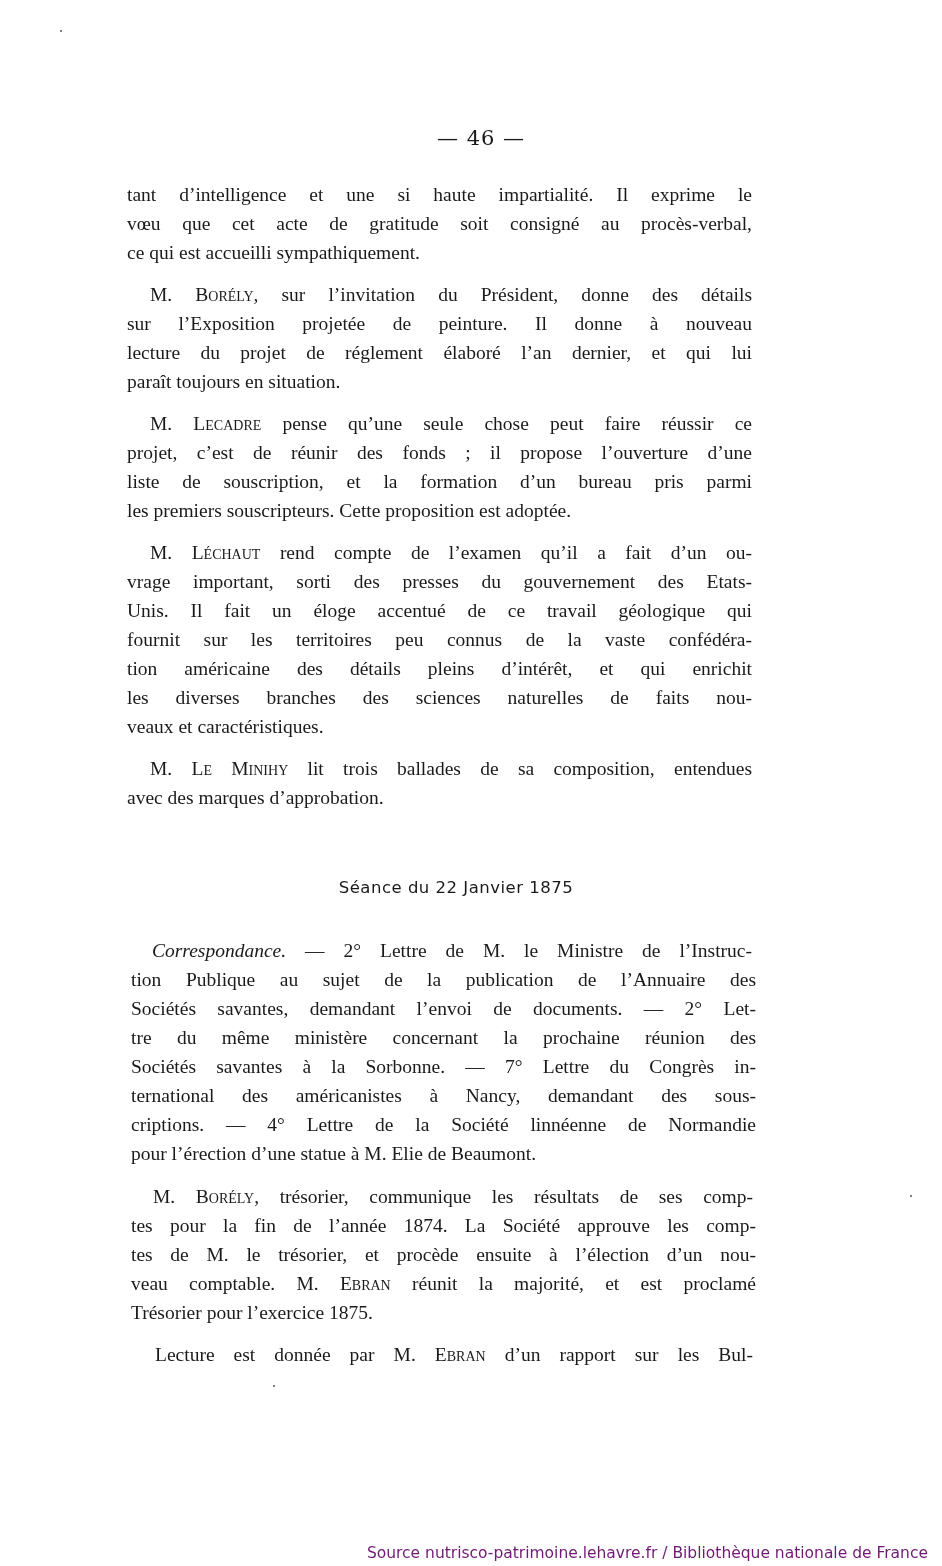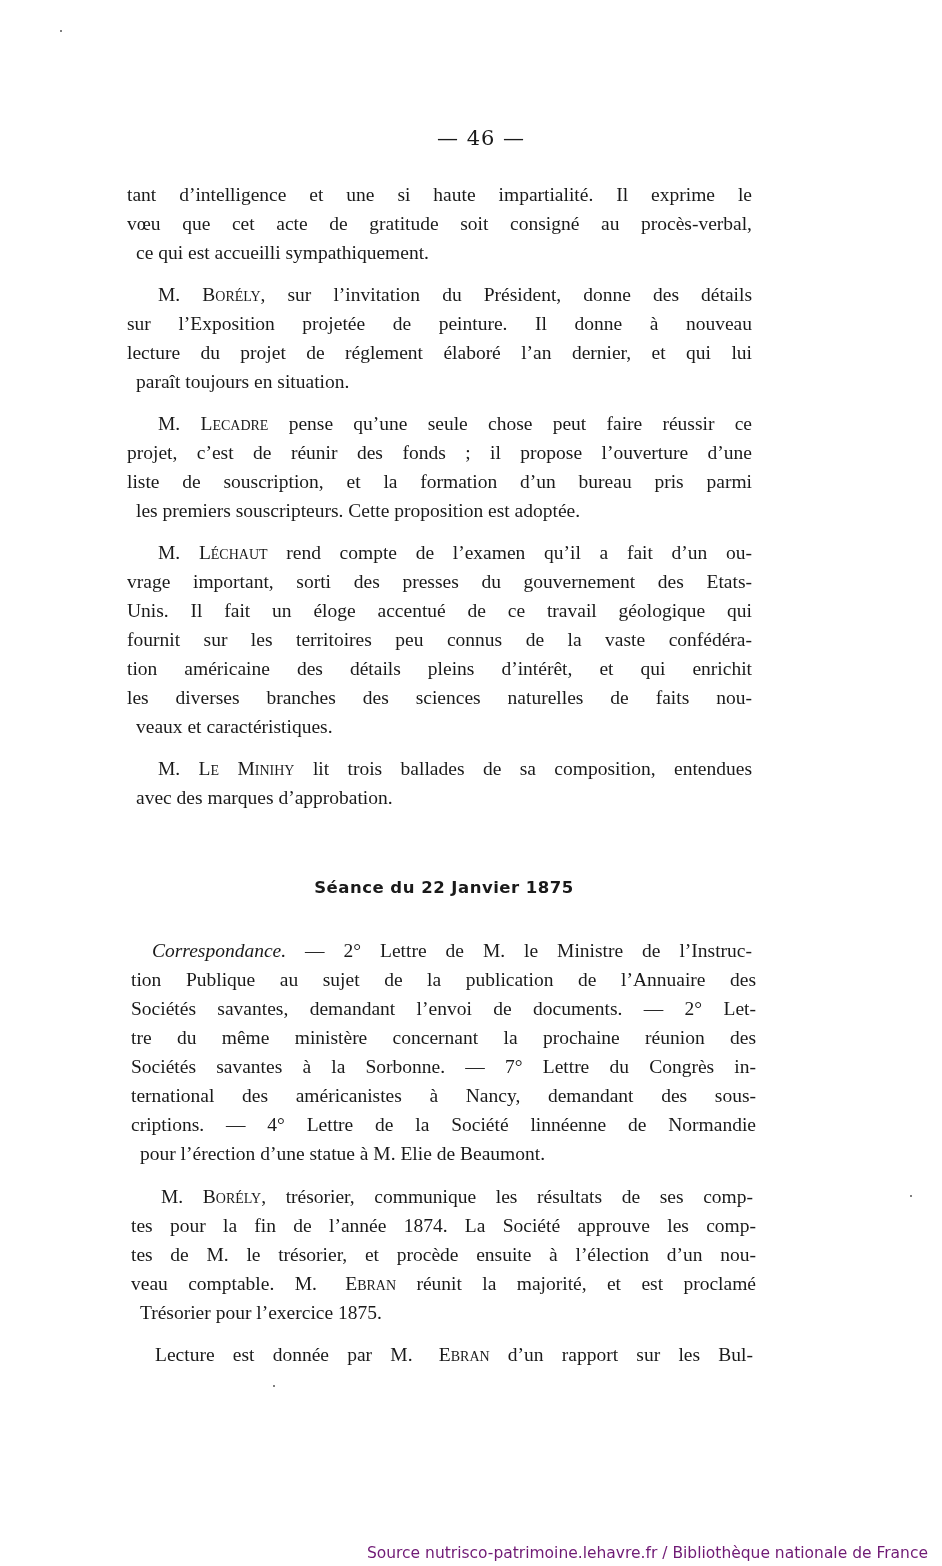--- a/index.html
+++ b/index.html
@@ -2,25 +2,25 @@
 <html><head>
 <meta charset="utf-8">
 <style>
   html, body { margin: 0; padding: 0; background: #ffffff; }
   body { width: 942px; height: 1566px; position: relative; overflow: hidden;
          font-family: "DejaVu Serif", "Liberation Serif", serif; color: #1a1a1a; }
   .page-number { position: absolute; top: 126px; left: 0; width: 942px; text-align: center;
                  font-size: 21px; letter-spacing: 1px; padding-left: 10px; }
   .line { position: absolute; left: 127px; width: 625px; font-size: 19.5px; line-height: 29px;
           white-space: nowrap; text-align: justify; text-align-last: justify; font-family: Liberation Serif, serif; }
-  .line.last { text-align-last: left; margin-left: 9px; }
+  .line.last { text-align-last: left; }
   .line.indent { left: 150px; width: 602px; }
-  .sc { font-variant: small-caps; margin-left: 8px; }
-  .heading { position: absolute; top: 878px; left: 0; width: 888px; text-align: center;
-             font-family: "DejaVu Sans", "Liberation Sans", sans-serif; font-weight: bold;
+  .sc { font-variant: small-caps; }
+  .heading { position: absolute; top: 878px; left: 12px; width: 888px; text-align: center;
+             font-family: "DejaVu Sans", "Liberation Sans", sans-serif; font-weight: normal;
              font-size: 16.5px; letter-spacing: 0.5px; }
   .footer { position: absolute; right: 14px; bottom: 4px; font-family: "DejaVu Sans", "Liberation Sans", sans-serif;
             font-size: 15.5px; color: #701a75; }
   .speck { position: absolute; width: 2px; height: 2px; background: #555; border-radius: 1px; }
 </style>
 </head>
 <body>
 
 <div>
 

